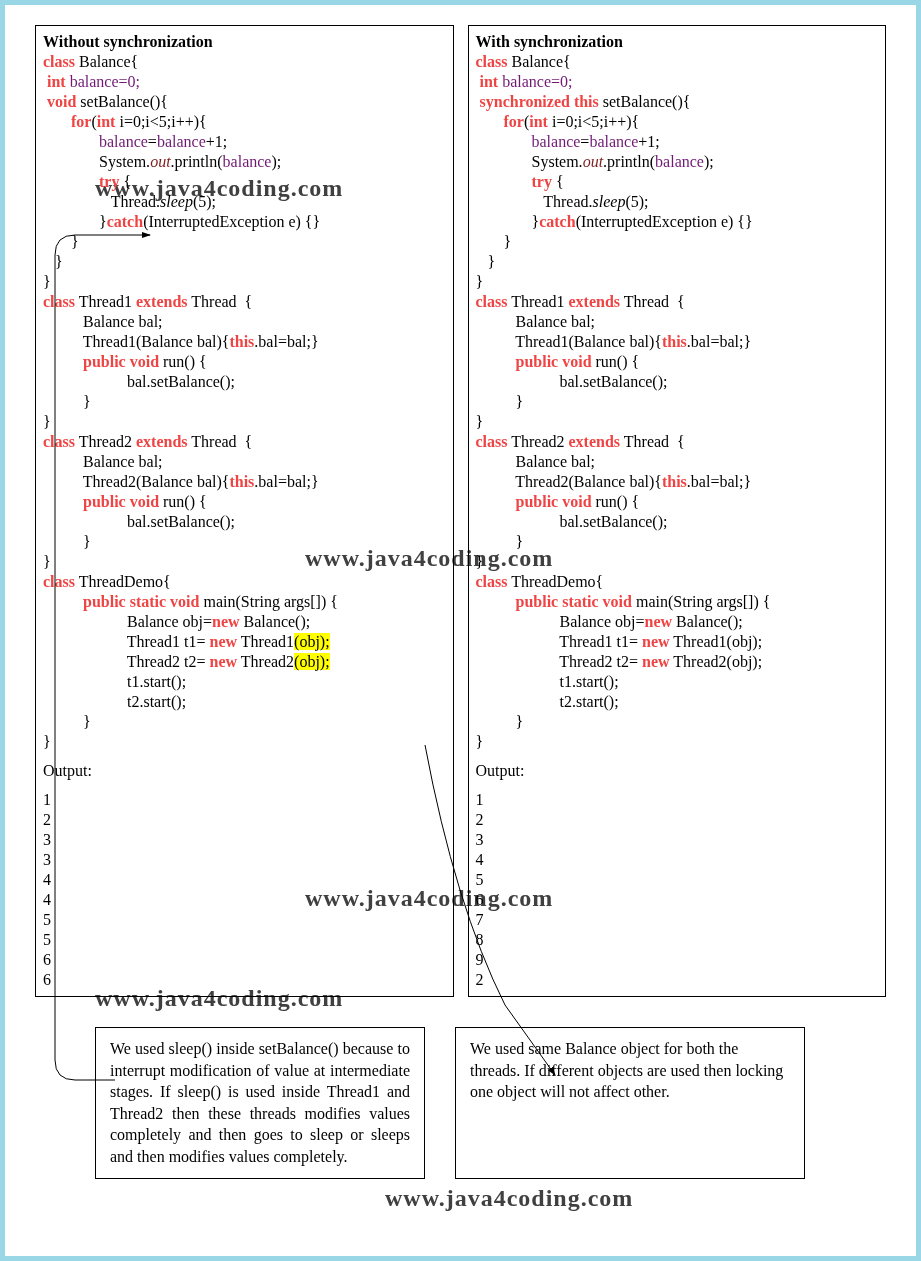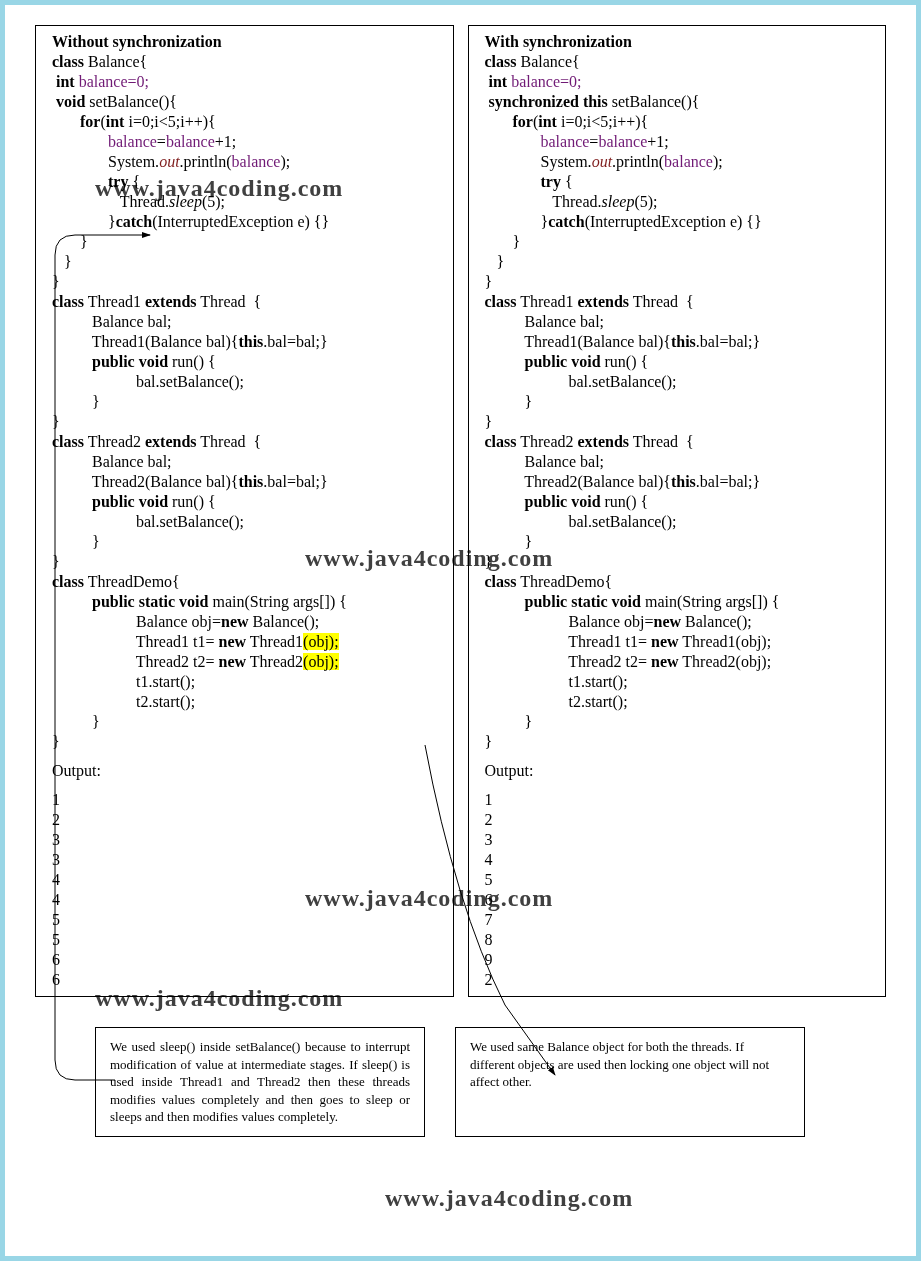--- a/index.html
+++ b/index.html
@@ -16,46 +16,46 @@
     border: 5px solid #99d6e6;
     position: relative;
     background: #fff;
   }
   .cols {
     display: flex;
     gap: 14px;
   }
   .codebox {
     border: 1px solid #000;
-    padding: 6px 10px 6px 16px;
+    padding: 6px 10px 6px 7px;
     width: 50%;
     box-sizing: border-box;
     font-size: 16px;
     line-height: 1.25;
     position: relative;
   }
   .title {
     font-weight: bold;
     color: #000;
   }
-  .kw { font-weight: bold; color: #000000; }
+  .kw { font-weight: bold; color: #ef4444; }
   .fld { color: #701a75; }
   .fld-it { color: #7f1d1d; font-style: italic; }
   .hl { background: #ffff00; }
   .out { color: #000; margin-top: 9px; }
   .notes {
     display: flex;
     gap: 30px;
     margin-top: 30px;
     padding: 0 40px 0 60px;
   }
   .notebox {
     border: 1px solid #000;
     padding: 10px 14px;
-    font-size: 13px;
+    font-size: 16px;
     line-height: 1.35;
     color: #000;
   }
   .note-left { width: 300px; text-align: justify; }
   .note-right { width: 320px; }
   .wm {
     position: absolute;
     color: #404040;
     font-size: 24px;
     font-weight: bold;

